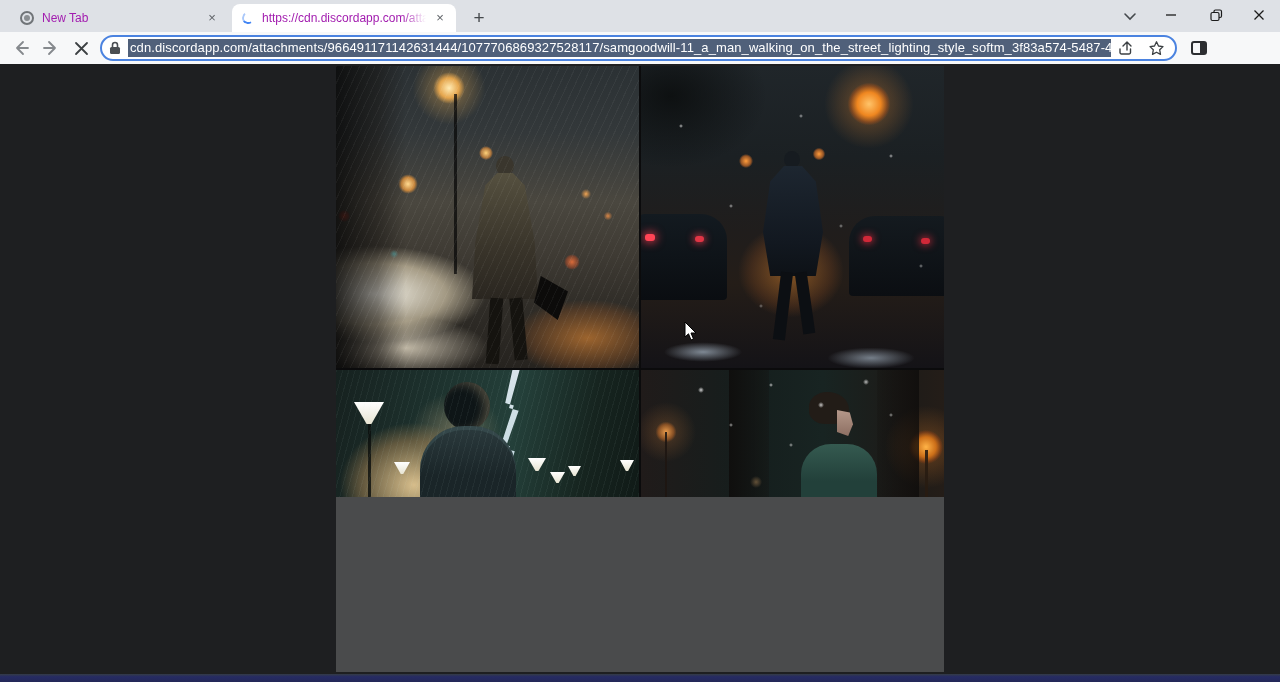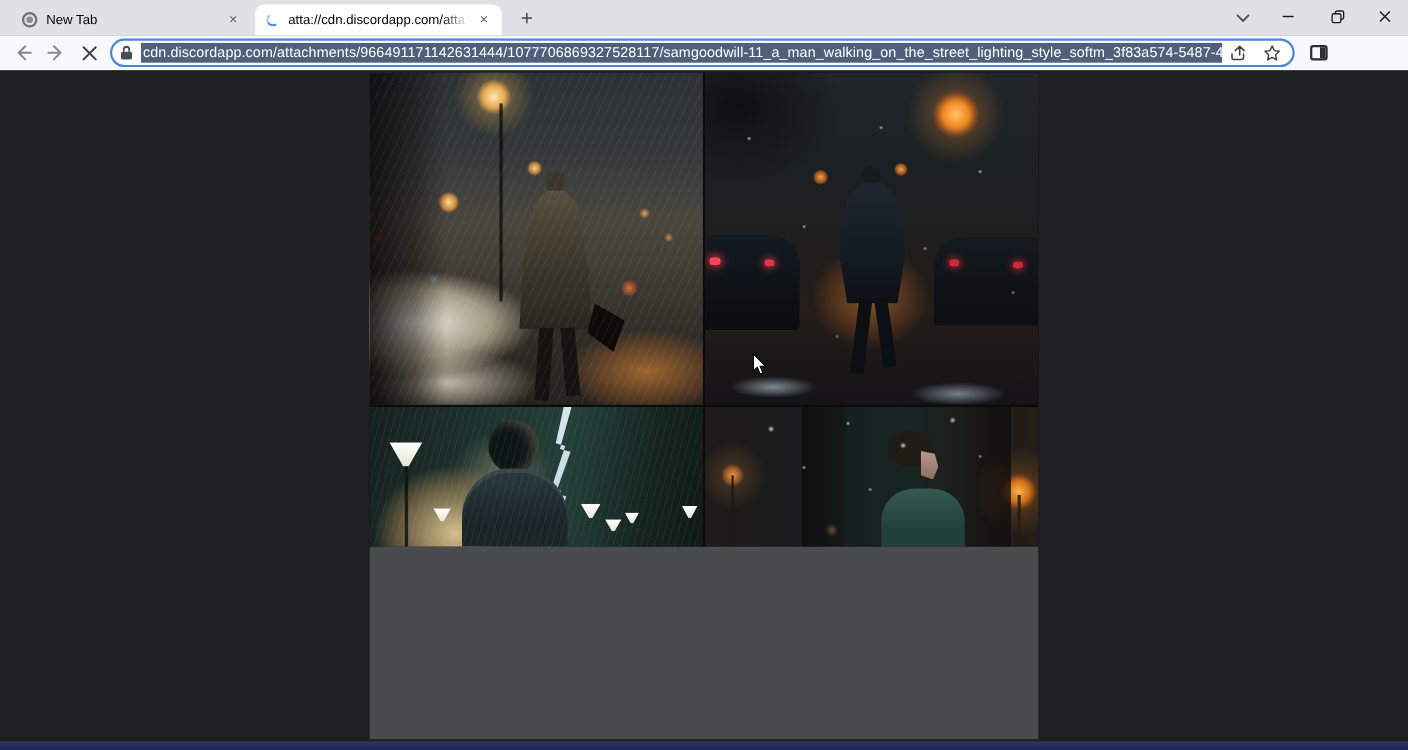--- a/index.html
+++ b/index.html
@@ -4,21 +4,21 @@
 <style>
   * { margin:0; padding:0; box-sizing:border-box; }
   html,body { width:1280px; height:682px; overflow:hidden;
     font-family:"Liberation Sans", sans-serif; background:#1e1f21; }
   .stage { position:relative; width:1280px; height:682px; }
 
   
   .tabstrip { position:absolute; left:0; top:0; width:1280px; height:32px;
     background:#dee1e6; }
   .tab { position:absolute; top:4px; height:28px; display:flex; align-items:center;
-    font-size:12px; color:#000000; cursor:default; }
+    font-size:12px; color:#a21caf; cursor:default; }
   .tab.inactive { left:10px; width:218px; padding:0 8px 0 10px; }
   .tab.active { left:232px; width:224px; background:#ffffff;
     border-radius:8px 8px 0 0; padding:0 8px 0 10px; }
   .tab-label { flex:1; overflow:hidden; white-space:nowrap; position:relative; }
   .tab.active .tab-label::after { content:""; position:absolute; right:0; top:0;
     width:24px; height:100%; background:linear-gradient(90deg, rgba(255,255,255,0), #fff); }
   .tab.inactive .tab-label::after { content:""; position:absolute; right:0; top:0;
     width:18px; height:100%; background:linear-gradient(90deg, rgba(222,225,230,0), #dee1e6); }
   .tab-close { width:16px; height:16px; border-radius:50%; display:flex;
     align-items:center; justify-content:center; color:#5f6368; font-size:13px;
@@ -224,21 +224,21 @@
 <div class="stage">
 
   <div class="tabstrip">
     <div class="tab inactive">
       <span class="favicon-newtab"></span>
       <span class="tab-label">New Tab</span>
       <span class="tab-close"></span>
     </div>
     <div class="tab active">
       <span class="spinner"></span>
-      <span class="tab-label">atta://cdn.discordapp.com/atta</span>
+      <span class="tab-label">https://cdn.discordapp.com/atta</span>
       <span class="tab-close"></span>
     </div>
     <div class="newtab-btn">+</div>
 
     <div class="tabstrip-chevron">
       <svg width="24" height="20" viewBox="0 0 24 20">
           <path d="M7 8 L12 13 L17 8" stroke="#45494d" stroke-width="1.6" fill="none" stroke-linecap="round"></path>
         </svg>
     </div>
     <div class="winctl" style="left:1150px;">

